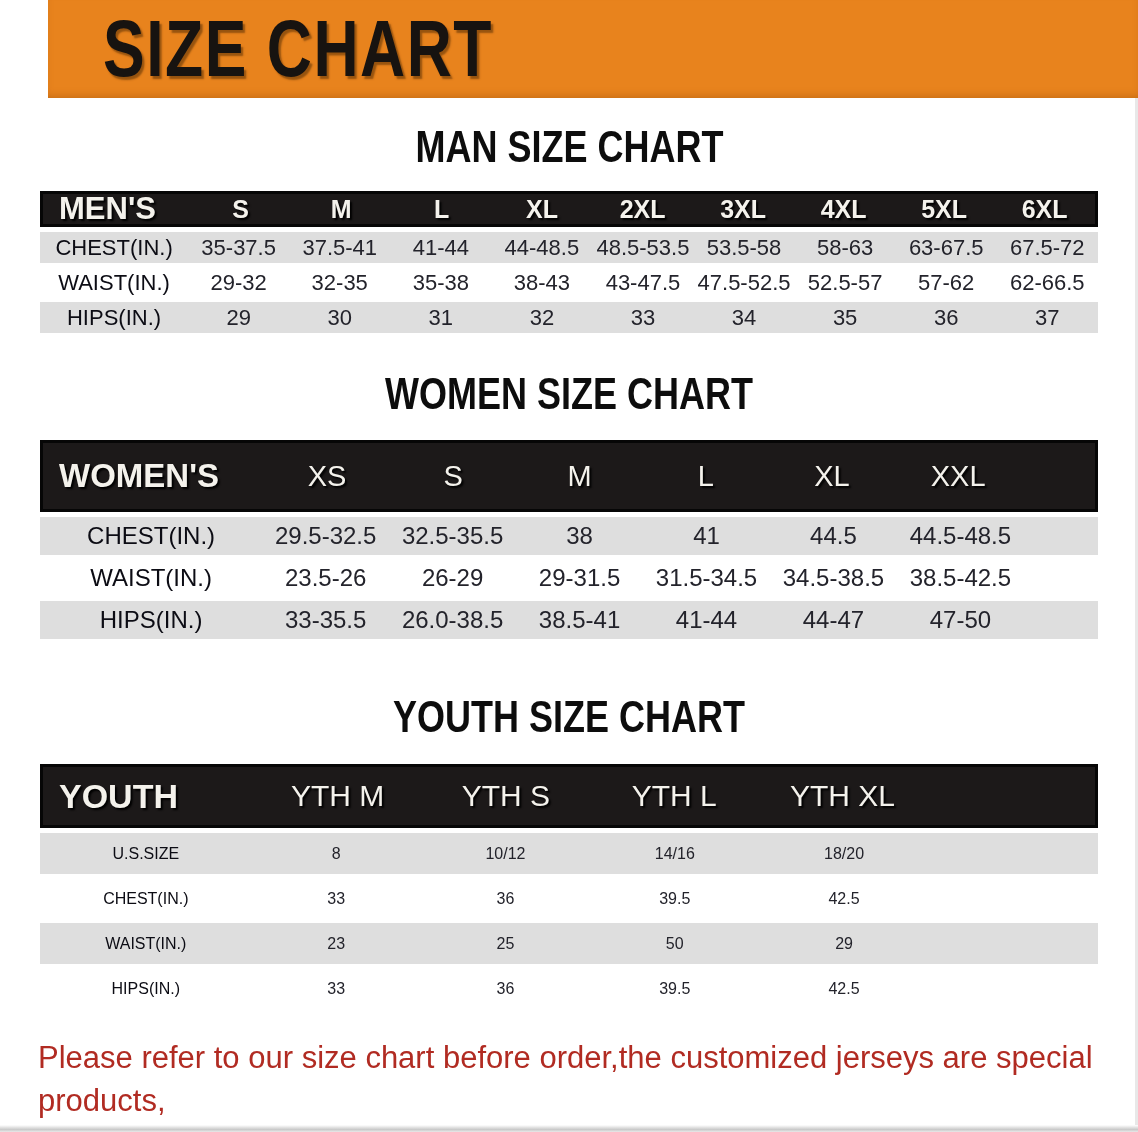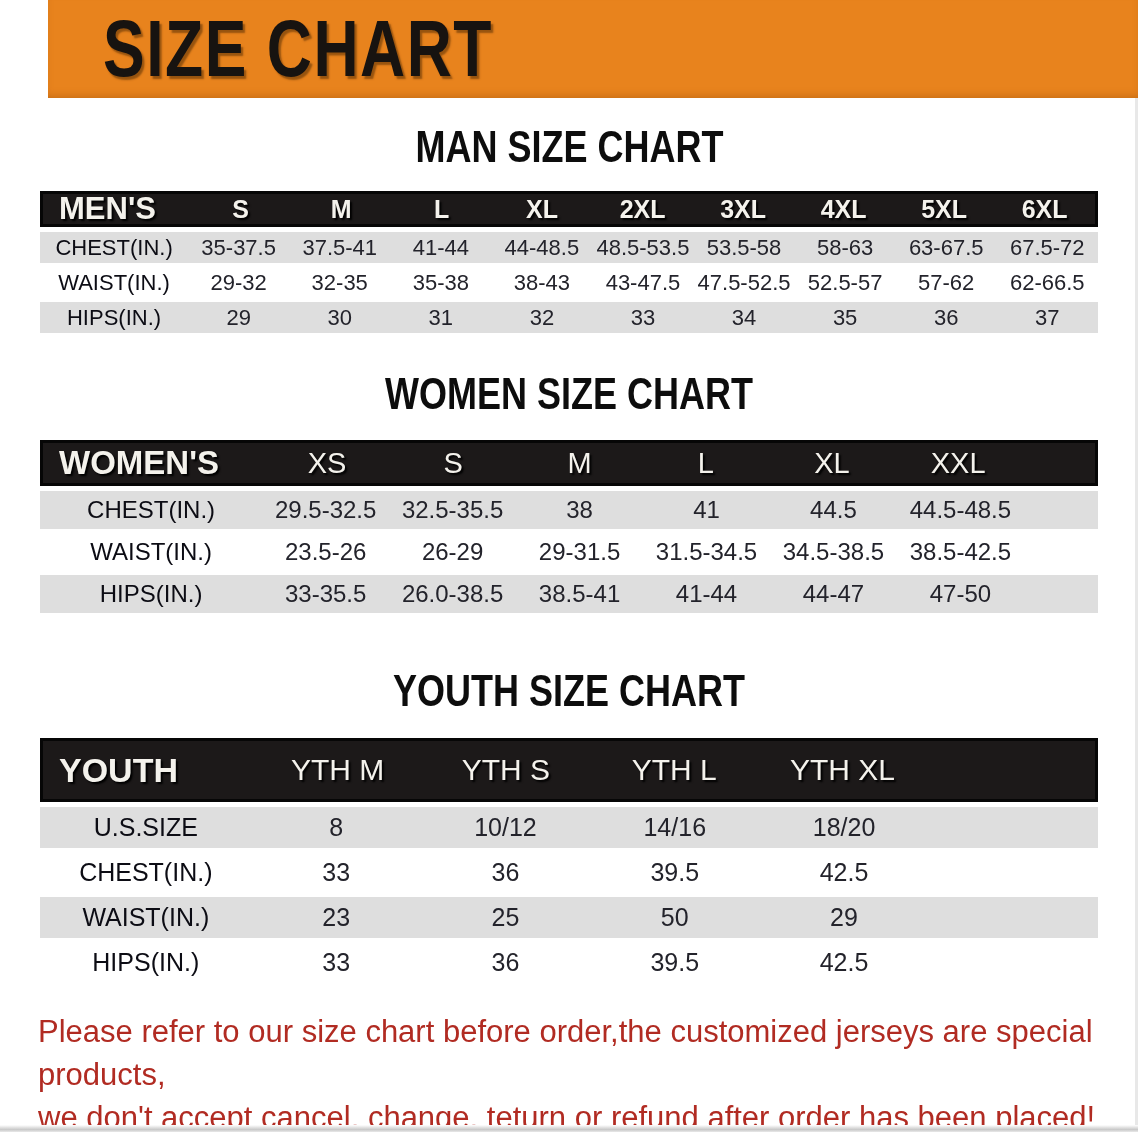--- a/index.html
+++ b/index.html
@@ -38,37 +38,37 @@
   .t-women{margin-top:23px;}
   .t-youth{margin-top:24px;}
 
   .trow{display:flex;align-items:center;box-sizing:border-box;}
   .cell{text-align:center;box-sizing:border-box;white-space:nowrap;overflow:hidden;}
 
   .thead{
     background:#1c1919;border:3px solid #060606;color:#f4f2ec;
   }
   .t-men  .thead{height:36px;}
-  .t-women .thead{height:46px;}
+  .t-women .thead{height:72px;}
   .t-youth .thead{height:64px;}
 
   .hlabel{font-weight:800;text-align:left;padding-left:16px;text-shadow:2px 2px 2px #000;}
   .t-men  .hlabel{font-size:31px;}
   .t-women .hlabel{font-size:33px;}
   .t-youth .hlabel{font-size:34px;}
 
   .hcol{text-shadow:2px 2px 2px #000;}
   .t-men  .hcol{font-size:25px;font-weight:600;}
   .t-women .hcol{font-size:29px;font-weight:400;}
   .t-youth .hcol{font-size:30px;font-weight:400;}
 
   .thead + .drow{margin-top:3px;}
   .t-men  .drow{height:35px;font-size:22px;}
   .t-women .drow{height:42px;font-size:24px;}
-  .t-youth .drow{height:45px;font-size:25px;}
+  .t-youth .drow{height:45px;font-size:16px;}
 
   .row-gray{
     background:#dedede;background-clip:padding-box;
     border-top:2px solid #fff;border-bottom:2px solid #fff;
   }
   .row-white{background:#ffffff;}
 
   .rlabel{color:#0c0c14;}
   .dval{color:#23232b;}
 

